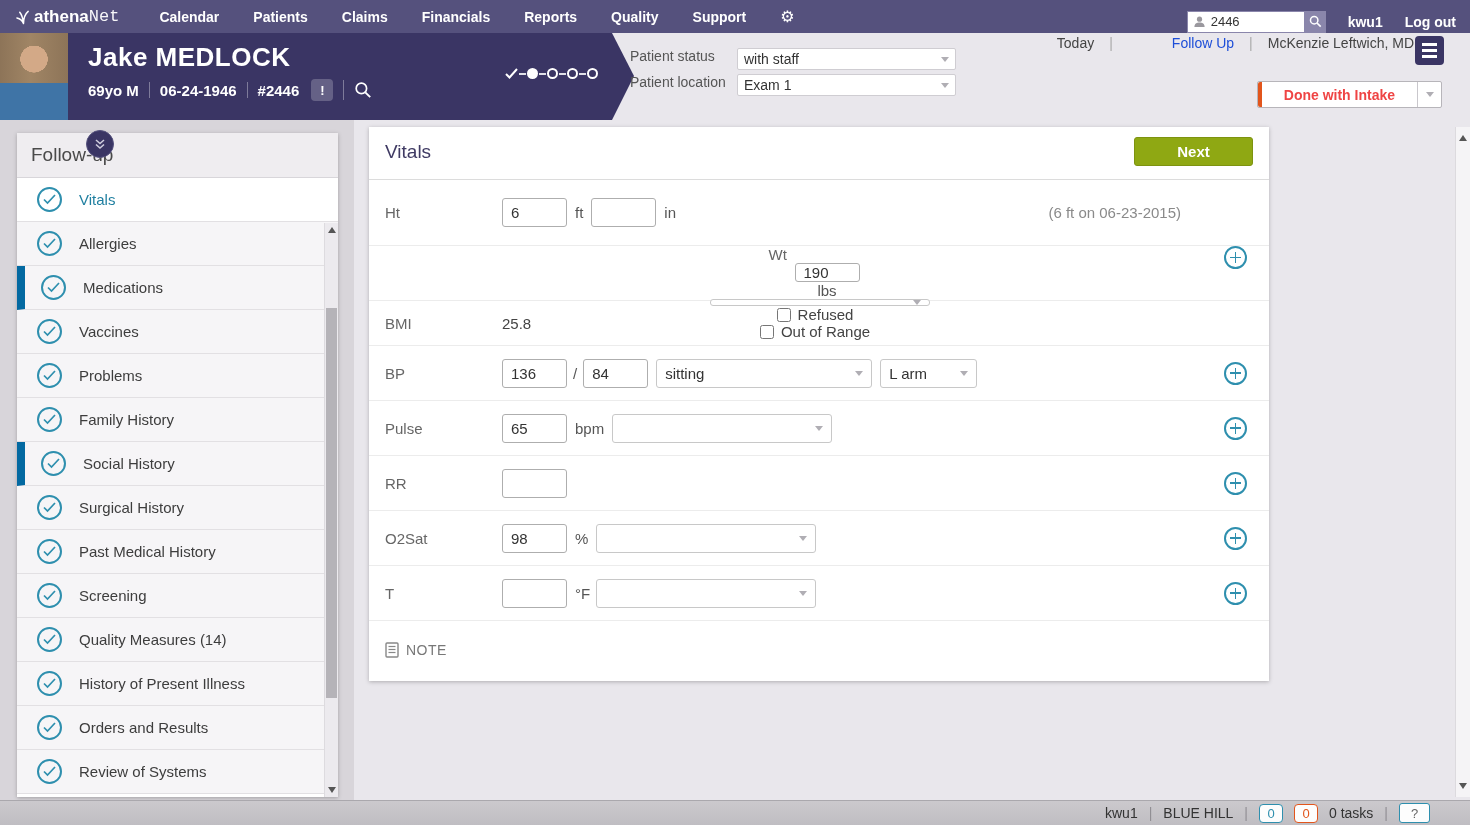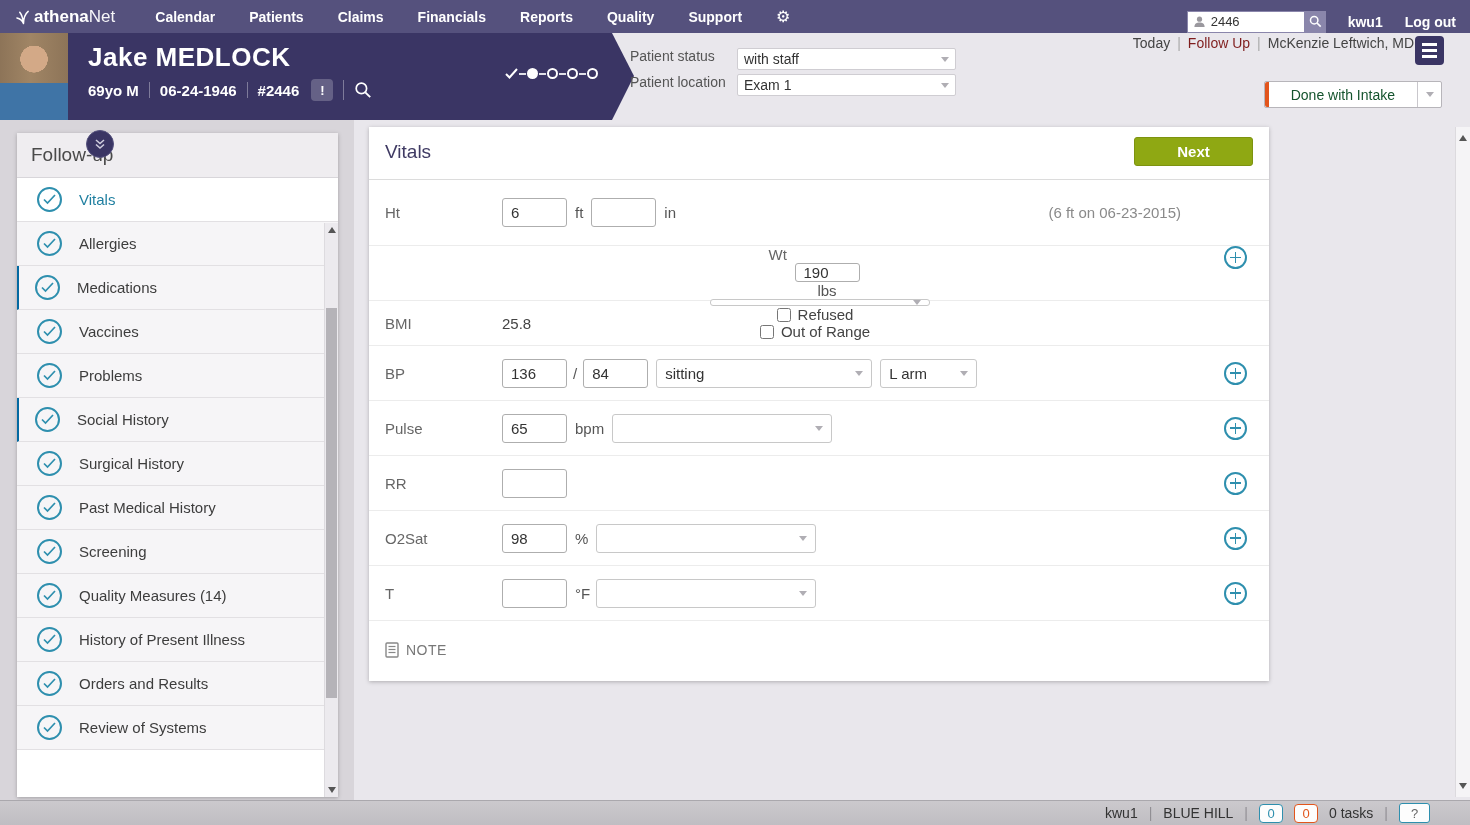--- a/index.html
+++ b/index.html
@@ -4,21 +4,21 @@
 <style>
   * { margin:0; padding:0; box-sizing:border-box; }
   html,body { width:1470px; height:825px; overflow:hidden; }
   body { font-family:"Liberation Sans", sans-serif; background:#e9e7ec; position:relative; }
 
   
   .topnav { position:absolute; top:0; left:0; width:1470px; height:33px; background:#55517d; display:flex; align-items:center; z-index:30; }
   .logo { display:flex; align-items:center; margin-left:16px; margin-right:40px; color:#fff; font-size:17px; cursor:pointer; }
   .logo svg { width:15px; height:16px; margin-right:3px; }
   .logo .b { font-weight:bold; }
-  .logo .n { font-weight:normal; opacity:.95; }
+  .logo .n { font-weight:normal; opacity:.95;font-family:Liberation Mono, monospace; }
   .nav-items { display:flex; gap:34px; }
   .nav-item { color:#fff; font-weight:bold; font-size:14px; cursor:pointer; }
   .nav-gear { margin-left:34px; color:#fff; font-size:16px; cursor:pointer; line-height:1; }
   .nav-right { position:absolute; right:14px; top:0; height:43px; display:flex; align-items:center; gap:22px; }
   .nav-search { display:flex; align-items:center; }
   .nav-search .box { width:118px; height:22px; background:#fff; border:1px solid #8a86ab; display:flex; align-items:center; padding-left:5px; }
   .nav-search .box svg { width:13px; height:13px; margin-right:5px; }
   .nav-search .box input { border:none; outline:none; width:85px; font-size:13px; color:#333; font-family:inherit; }
   .nav-search .go { width:21px; height:22px; background:#8a86ab; border:1px solid #8a86ab; display:flex; align-items:center; justify-content:center; cursor:pointer; }
   .nav-search .go svg { width:13px; height:13px; }
@@ -53,38 +53,38 @@
 
   
   .encounter-fields { position:absolute; left:630px; top:15px; font-size:14px; color:#555; }
   .enc-row { display:flex; align-items:flex-start; height:22px; margin-bottom:4px; }
   .enc-label { width:107px; }
   .enc-select { width:219px; height:22px; background:#fff; border:1px solid #cfcdd2; border-radius:2px; display:flex; align-items:center; padding:0 6px; color:#333; cursor:pointer; position:relative; }
   .enc-select .val { flex:1; font-size:14px; }
   .caret { width:0; height:0; border-left:4px solid transparent; border-right:4px solid transparent; border-top:5px solid #b0aeb4; }
 
   
-  .hdr-links { position:absolute; right:56px; top:2px; font-size:14px; color:#444; display:flex; gap:7px; align-items:center; }
+  .hdr-links { position:absolute; right:56px; top:2px; font-size:14px; color:#444; display:flex; gap:15px; align-items:center; }
   .hdr-links .pipe { color:#aaa; }
-  .hdr-links .link { color:#7f1d1d; cursor:pointer; }
+  .hdr-links .link { color:#1d4ed8; cursor:pointer;margin-left:44px; }
   .hamburger { position:absolute; right:26px; top:3px; width:29px; height:29px; background:#3a3564; border-radius:4px; display:flex; flex-direction:column; justify-content:center; gap:3px; align-items:center; cursor:pointer; }
   .hamburger span { display:block; width:15px; height:3px; background:#fff; }
   .done-btn { position:absolute; right:28px; top:48px; height:27px; display:flex; background:#fff; border:1px solid #b7b5ba; border-radius:2px; cursor:pointer; }
   .done-stripe { width:4px; background:#e2551c; border-radius:2px 0 0 2px; }
-  .done-label { padding:0 22px; display:flex; align-items:center; font-size:14px; color:#14532d; }
+  .done-label { padding:0 22px; display:flex; align-items:center; font-size:14px; color:#ef4444;font-weight:bold; }
   .done-arrow { width:24px; border-left:1px solid #c9c7cc; display:flex; align-items:center; justify-content:center; }
 
   
   .left-col { position:absolute; left:0; top:120px; width:354px; height:680px; background:#d8d5da; }
   .sidebar { position:absolute; left:17px; top:133px; width:321px; height:664px; background:#fff; box-shadow:0 1px 4px rgba(0,0,0,.25); }
   .sb-header { height:45px; background:#efedf0; border-bottom:1px solid #d8d6da; display:flex; align-items:center; padding-left:14px; font-size:19px; color:#4a4a4a; }
   .sb-list { position:absolute; top:45px; left:0; right:0; bottom:0; overflow:hidden; }
   .sb-item { height:44px; background:#f6f5f7; border-bottom:1px solid #e2e0e3; display:flex; align-items:center; padding-left:20px; gap:17px; font-size:15px; color:#3d3d3d; cursor:pointer; }
   .sb-item.selected { background:#fff; color:#1f7fa0; }
-  .sb-item.flagged { border-left:2px solid #0369a1; padding-left:16px; }
+  .sb-item.flagged { border-left:8px solid #0369a1; padding-left:16px; }
   .sb-check { width:25px; height:25px; border-radius:50%; border:2px solid #2e8fae; display:flex; align-items:center; justify-content:center; flex-shrink:0; }
   .sb-check svg { width:13px; height:11px; }
   .sb-scroll { position:absolute; right:0; top:45px; bottom:0; width:14px; background:#eceaee; border-left:1px solid #dddbdf; }
   .sb-scroll .arr-up { position:absolute; top:4px; left:3px; }
   .sb-scroll .arr-dn { position:absolute; bottom:4px; left:3px; }
   .tri-up { width:0; height:0; border-left:4px solid transparent; border-right:4px solid transparent; border-bottom:6px solid #555; }
   .tri-dn { width:0; height:0; border-left:4px solid transparent; border-right:4px solid transparent; border-top:6px solid #555; }
   .sb-thumb { position:absolute; top:85px; left:1px; width:11px; height:390px; background:#b5b3b8; }
 
   
@@ -280,20 +280,28 @@
       <span>Vaccines</span>
     </div>
     <div class="sb-item">
       <span class="sb-check">
           <svg viewBox="0 0 13 11">
             <polyline points="1,5.5 4.5,9 12,1" stroke="#2e8fae" stroke-width="1.7" fill="none"></polyline>
           </svg>
         </span>
       <span>Problems</span>
     </div>
+    <div class="sb-item">
+      <span class="sb-check">
+          <svg viewBox="0 0 13 11">
+            <polyline points="1,5.5 4.5,9 12,1" stroke="#2e8fae" stroke-width="1.7" fill="none"></polyline>
+          </svg>
+        </span>
+      <span>Family History</span>
+    </div>
     <div class="sb-item flagged">
       <span class="sb-check">
           <svg viewBox="0 0 13 11">
             <polyline points="1,5.5 4.5,9 12,1" stroke="#2e8fae" stroke-width="1.7" fill="none"></polyline>
           </svg>
         </span>
       <span>Social History</span>
     </div>
     <div class="sb-item">
       <span class="sb-check">

